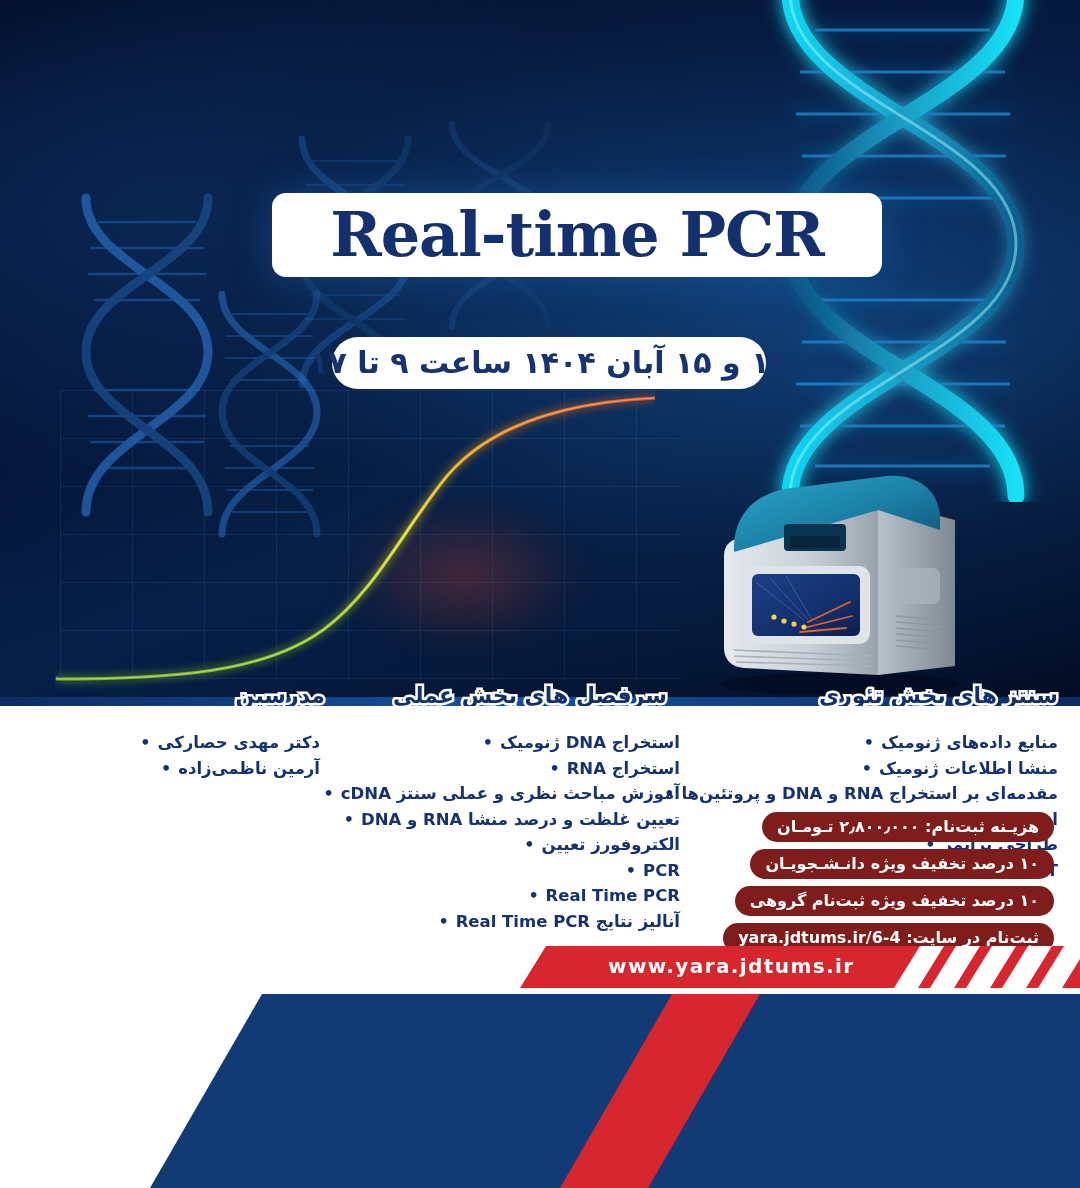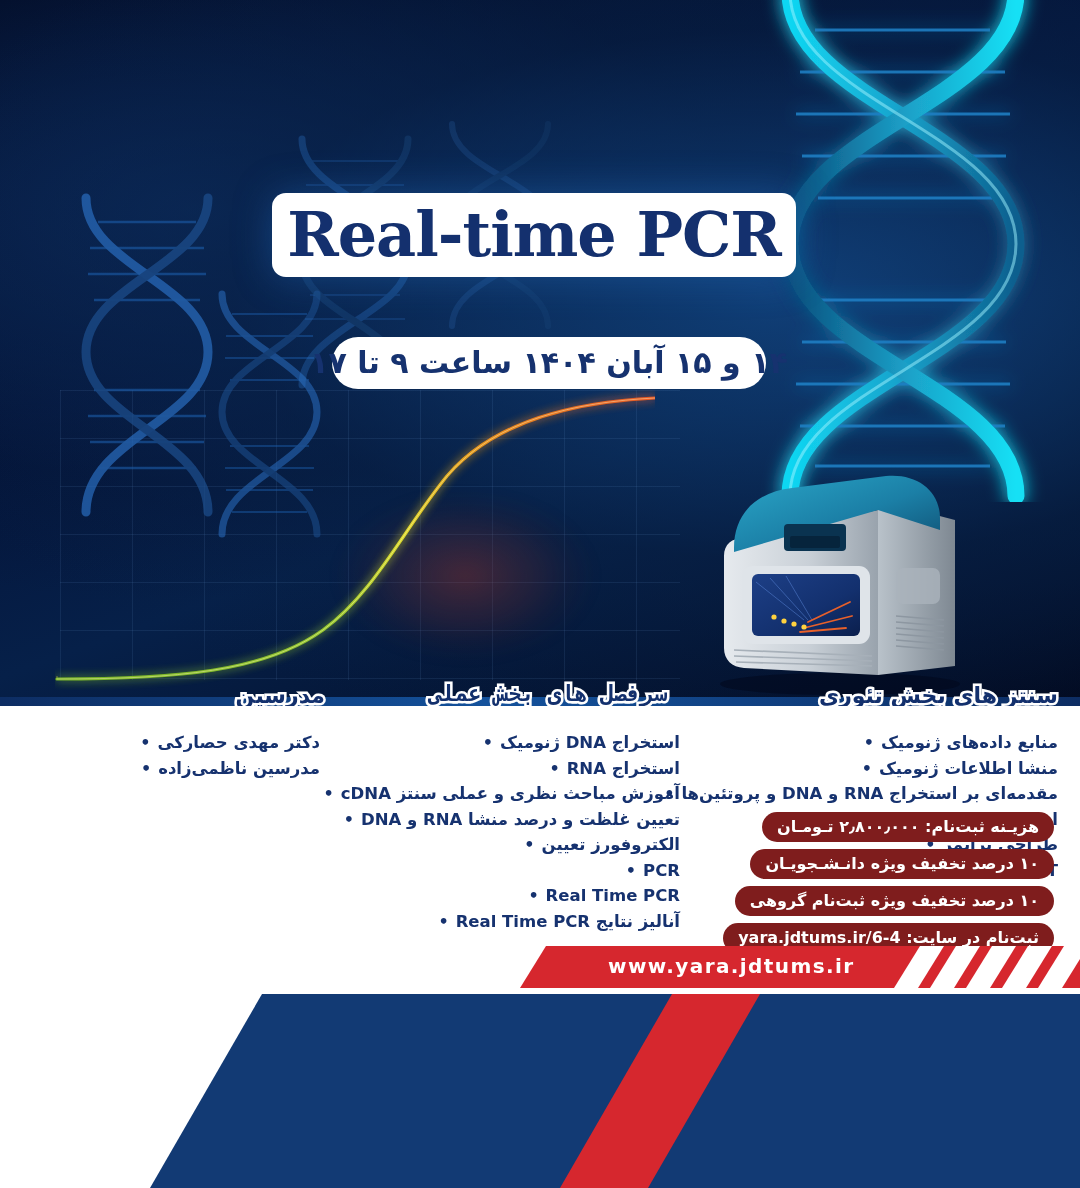--- a/index.html
+++ b/index.html
@@ -40,21 +40,21 @@
   #helix-l1 { left:72px; top:192px; width:150px; height:330px; opacity:.72; }
   #helix-l2 { left:212px; top:290px; width:115px; height:250px; opacity:.6; }
   #helix-faint1 { left:290px; top:135px; width:130px; height:255px; opacity:.30; }
   #helix-faint2 { left:440px; top:120px; width:120px; height:210px; opacity:.17; }
 
   
   #pcr-machine { position:absolute; left:700px; top:470px; width:280px; height:225px; }
 
   
   #title-pill {
-    position:absolute; left:272px; top:193px; width:524px; height:84px;
+    position:absolute; left:272px; top:193px; width:610px; height:84px;
     background:#ffffff; border-radius:14px;
     display:flex; align-items:center; justify-content:center;
     box-shadow:0 0 38px rgba(40,120,210,.35);
   }
   #title-text {
     font-family:"DejaVu Serif","Liberation Serif",serif;
     font-weight:700; font-size:62px; letter-spacing:-1px;
     color:#14306e; direction:ltr; white-space:nowrap; line-height:1;
   }
 
@@ -74,21 +74,21 @@
     position:absolute; left:0; top:697px; width:1080px; height:9px;
     background:linear-gradient(to right,#0d2d63 0%,#14529c 45%,#0d2d63 100%);
   }
   .sect-head {
     position:absolute; top:681px; height:34px;
     font-size:22px; font-weight:700; color:#13306d;
     -webkit-text-stroke:5px #ffffff; paint-order:stroke fill;
     white-space:nowrap; line-height:1.4;
   }
   #head-theory { right:22px; }
-  #head-practical { right:413px;font-family:Liberation Mono, monospace; }
+  #head-practical { right:413px; }
   #head-teachers { right:755px; }
 
   
   #body-white {
     position:absolute; left:0; top:706px; width:1080px; height:290px; background:#ffffff;
   }
   .col-list { position:absolute; list-style:none; }
   .col-list li {
     font-size:16.5px; color:#16326f; line-height:25.5px; white-space:nowrap;
     font-weight:600; text-align:right;
@@ -336,21 +336,21 @@
   <li>آموزش مباحث نظری و عملی سنتز cDNA</li>
   <li>تعیین غلظت و درصد منشا RNA و DNA</li>
   <li>الکتروفورز تعیین</li>
   <li>PCR</li>
   <li>Real Time PCR</li>
   <li>آنالیز نتایج Real Time PCR</li>
 </ul>
 
 <ul class="col-list" id="list-teachers">
   <li>دکتر مهدی حصارکی</li>
-  <li>مدرسین ناظمی‌زاده</li>
+  <li>آرمین ناظمی‌زاده</li>
 </ul>
 
 <div class="badge" id="badge-fee">
   <span>هزیـنه ثبت‌نام:  ۲٫۸۰۰٫۰۰۰ تـومـان</span>
 </div>
 <div class="badge" id="badge-student">
   <span>۱۰ درصد تخفیف ویژه دانـشـجویـان</span>
 </div>
 <div class="badge" id="badge-group">
   <span>۱۰ درصد تخفیف ویژه ثبت‌نام گروهی</span>

